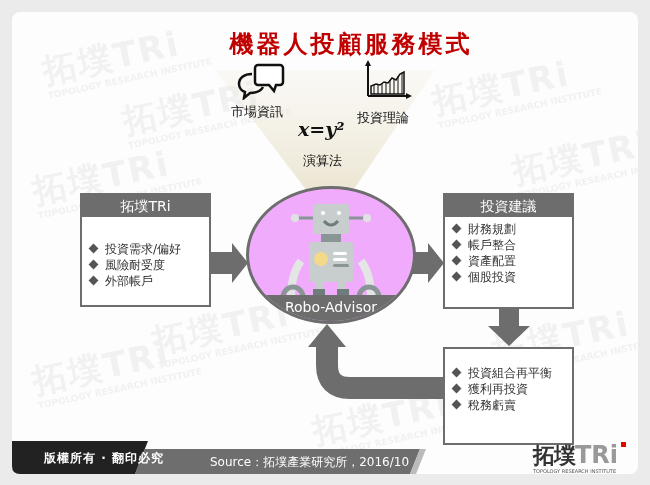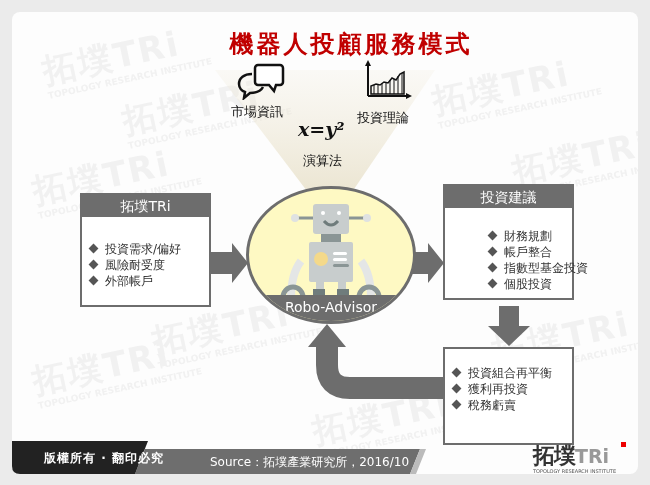--- a/index.html
+++ b/index.html
@@ -70,21 +70,21 @@
   <polygon points="208,252 232,252 232,243 248,263 232,283 232,274 208,274" fill="#6d6d6d"></polygon>
 
   <polygon points="412,252 428,252 428,243 444,263 428,283 428,274 412,274" fill="#6d6d6d"></polygon>
 
   <polygon points="499,306 519,306 519,326 530,326 509,346 488,326 499,326" fill="#6d6d6d"></polygon>
 
   <path d="M443,388 H350 Q327,388 327,365 V345" fill="none" stroke="#6d6d6d" stroke-width="22"></path>
   <polygon points="308,347 327,324 346,347" fill="#6d6d6d"></polygon>
 </svg>
 
-<div style="position:absolute;left:246px;top:186px;width:164px;height:132px;border:3px solid #6d6d6d;border-radius:50%;overflow:hidden;background:#fef9c3;">
+<div style="position:absolute;left:246px;top:186px;width:164px;height:132px;border:3px solid #6d6d6d;border-radius:50%;overflow:hidden;background:#f0abfc;">
   <svg style="position:absolute;left:12px;top:0;" width="140" height="110">
 
     <path d="M40,72 Q30,85 30,110" fill="none" stroke="#e4e6e6" stroke-width="8"></path>
     <path d="M100,72 Q110,85 110,110" fill="none" stroke="#e4e6e6" stroke-width="8"></path>
     <circle cx="32" cy="108" r="10" fill="none" stroke="#8a9595" stroke-width="5"></circle>
     <circle cx="108" cy="108" r="10" fill="none" stroke="#8a9595" stroke-width="5"></circle>
 
     <line x1="36" y1="29" x2="52" y2="29" stroke="#8a9595" stroke-width="3"></line>
     <line x1="88" y1="29" x2="104" y2="29" stroke="#8a9595" stroke-width="3"></line>
     <circle cx="34" cy="29" r="4" fill="#dfe2e2"></circle>
@@ -111,26 +111,26 @@
 
 <div class="box" style="left:80px;top:193px;width:127px;height:110px;">
   <div class="hdr">拓墣TRi</div>
   <ul style="padding-top:24px;">
     <li><span class="dia"></span><span>投資需求/偏好</span></li>
     <li><span class="dia"></span><span>風險耐受度</span></li>
     <li><span class="dia"></span><span>外部帳戶</span></li>
   </ul>
 </div>
 
-<div class="box" style="left:443px;top:184px;width:127px;height:112px;">
+<div class="box" style="left:443px;top:193px;width:127px;height:112px;">
   <div class="hdr">投資建議</div>
-  <ul style="padding-top:20px;margin-left:36px;">
+  <ul style="padding-top:4px;">
     <li><span class="dia"></span><span>財務規劃</span></li>
     <li><span class="dia"></span><span>帳戶整合</span></li>
-    <li><span class="dia"></span><span>指數型基金投資</span></li>
+    <li><span class="dia"></span><span>資產配置</span></li>
     <li><span class="dia"></span><span>個股投資</span></li>
   </ul>
 </div>
 
 <div class="box" style="left:443px;top:347px;width:127px;height:94px;">
   <ul style="padding-top:16px;">
     <li><span class="dia"></span><span>投資組合再平衡</span></li>
     <li><span class="dia"></span><span>獲利再投資</span></li>
     <li><span class="dia"></span><span>稅務虧賣</span></li>
   </ul>
@@ -138,16 +138,16 @@
 
 <svg style="position:absolute;left:0;top:0;" width="650" height="485">
   <polygon points="145,449 420,449 410,474 135,474" fill="#6e6e6e"></polygon>
   <polygon points="420,449 426,449 416,474 410,474" fill="#bbb"></polygon>
   <path d="M12,441 H148 L135,474 H20 Q12,474 12,466 Z" fill="#222"></path>
 </svg>
 <div class="footer-text" style="left:24px;top:450px;font-size:12px;font-weight:bold;letter-spacing:1px;">版權所有 · 翻印必究</div>
 <div class="footer-text" style="left:190px;top:454px;">Source：拓墣產業研究所，2016/10</div>
 
 <div style="position:absolute;left:533px;top:441px;width:100px;height:32px;">
-  <span style="font-size:22px;font-weight:bold;color:#333;letter-spacing:-1px;">拓墣</span><span style="font-size:19px;color:#999;font-weight:bold;">TRi</span>
+  <span style="font-size:22px;font-weight:bold;color:#333;letter-spacing:-1px;">拓墣</span><span style="font-size:24px;color:#999;font-weight:bold;">TRi</span>
   <span style="position:absolute;left:88px;top:1px;width:5px;height:5px;background:#e00;"></span>
   <div style="font-size:5px;color:#555;margin-top:-3px;">TOPOLOGY RESEARCH INSTITUTE</div>
 </div>
 
 </body></html>

